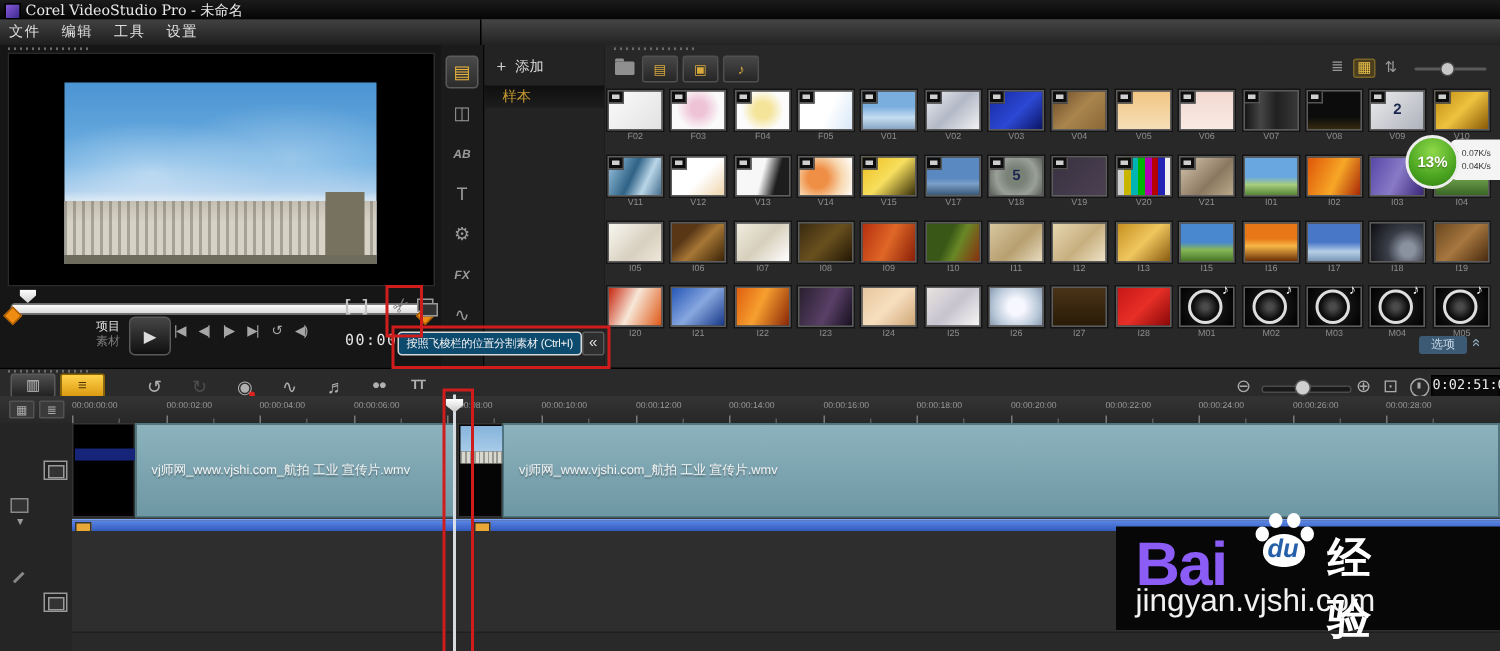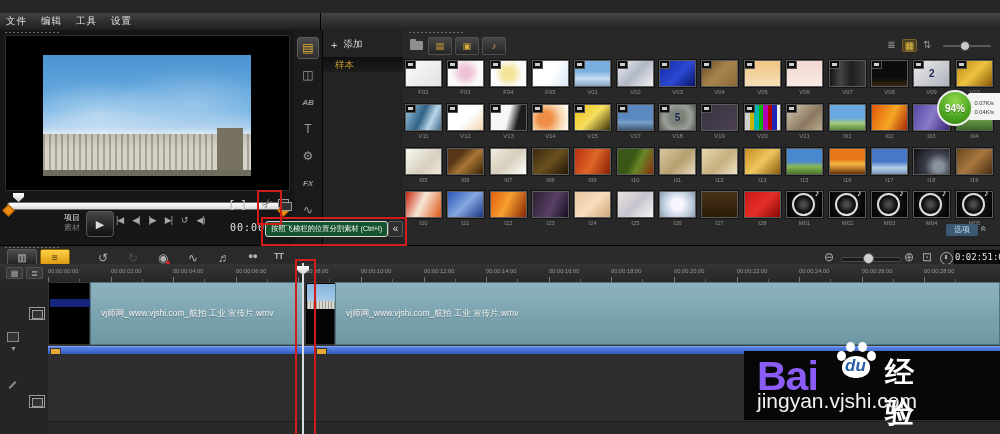--- a/index.html
+++ b/index.html
@@ -49,21 +49,21 @@
   #transport{left:116px;top:185px;display:flex;gap:9px;font-size:9px;color:#a6a6a6;align-items:center;}
   #transport span{letter-spacing:-1px;}
   #markbtns{left:230px;top:168px;display:flex;gap:8px;font-size:11px;font-weight:bold;color:#c2c2c2;}
   #scissors{left:262px;top:166px;font-size:13px;color:#7b7b7b;transform:rotate(-45deg);}
   .dblrect{width:9px;height:7px;border:1px solid #9a9a9a;position:relative;background:#222;}
   .dblrect::after{content:"";position:absolute;left:2px;top:2px;width:9px;height:7px;border:1px solid #9a9a9a;background:#333;}
   #enlarge{left:278px;top:169px;}
   #timecode{left:230px;top:192px;font-family:"DejaVu Sans Mono",monospace;font-size:10px;color:#e3e3e3;letter-spacing:1px;}
   
   #tooltip{left:265px;top:221px;padding:2px 5px;font-size:7.5px;letter-spacing:-.2px;color:#f2f2f2;
-     background:#14532d;border:1px solid #d8d8d8;border-radius:3px;white-space:nowrap;z-index:40;}
+     background:#0c4a6e;border:1px solid #d8d8d8;border-radius:3px;white-space:nowrap;z-index:40;}
   .redbox{border:2px solid #cf1d1d;z-index:50;pointer-events:none;}
   #rb-scissors{left:257px;top:190px;width:21px;height:31px;}
   #rb-tooltip{left:261px;top:217px;width:142px;height:25px;}
   #rb-playhead{left:295px;top:259px;width:17px;height:175px;}
   #collapse-btn{left:388px;top:221px;width:13px;height:14px;background:#2e2e2e;border:1px solid #5a5a5a;border-radius:2px;
      color:#ddd;font-size:10px;line-height:13px;text-align:center;z-index:41;}
   
   #side-tools{left:294px;top:30px;width:29px;height:215px;background:#1b1b1b;border-right:1px solid #060606;
      display:flex;flex-direction:column;align-items:center;gap:5px;padding-top:7px;box-sizing:border-box;}
   .tool-btn{width:22px;height:22px;display:flex;align-items:center;justify-content:center;
@@ -172,20 +172,24 @@
   #paw-pad{position:absolute;left:7px;top:15px;width:28px;height:22px;border-radius:50% 50% 45% 45%;background:#fff;}
   #wm-du{position:absolute;left:88px;top:3px;font-size:17px;font-weight:bold;font-style:italic;color:#2660a8;z-index:2;}
   #wm-cn{position:absolute;left:128px;top:0px;font-size:29px;font-weight:bold;color:#fff;letter-spacing:3px;}
   #wm-url{position:absolute;left:13px;top:38px;font-size:21px;color:#f2f2f2;}
 </style>
 </head>
 <body>
 
 <div id="app">
 
+  <div class="abs" id="titlebar">
+    <div class="abs" id="app-icon"></div>
+    <div class="abs" id="win-title">Corel VideoStudio Pro - 未命名</div>
+  </div>
 
   <div class="abs" id="menubar">
     <div class="abs" id="menu-items">
         <span class="menu-item">文件</span>
         <span class="menu-item">编辑</span>
         <span class="menu-item">工具</span>
         <span class="menu-item">设置</span>
       </div>
     <div class="abs" id="menubar-right"></div>
   </div>
@@ -440,21 +444,21 @@
   <div class="abs redbox" id="rb-scissors"></div>
   <div class="abs redbox" id="rb-tooltip"></div>
   <div class="abs redbox" id="rb-playhead"></div>
   <div class="abs" id="collapse-btn">«</div>
 
   <div class="abs" id="net-pill">
     <div class="net-row"><span class="net-up">↑</span> <span>0.07K/s</span></div>
     <div class="net-row"><span class="net-down">↓</span> <span>0.04K/s</span></div>
   </div>
   <div class="abs" id="net-ball">
-    <span>94%</span>
+    <span>13%</span>
   </div>
 
   <div class="abs" id="timeline">
     <div class="abs grip" style="left:4px;top:0;"></div>
     <div class="abs" id="tl-views">
         <div class="view-btn">▥</div>
         <div class="view-btn active">≡</div>
       </div>
     <div class="abs" id="tl-actions" style="left:0;top:0;width:1000px;height:18px;">
         <span class="tl-icon" style="left: 98px;">↺</span>

